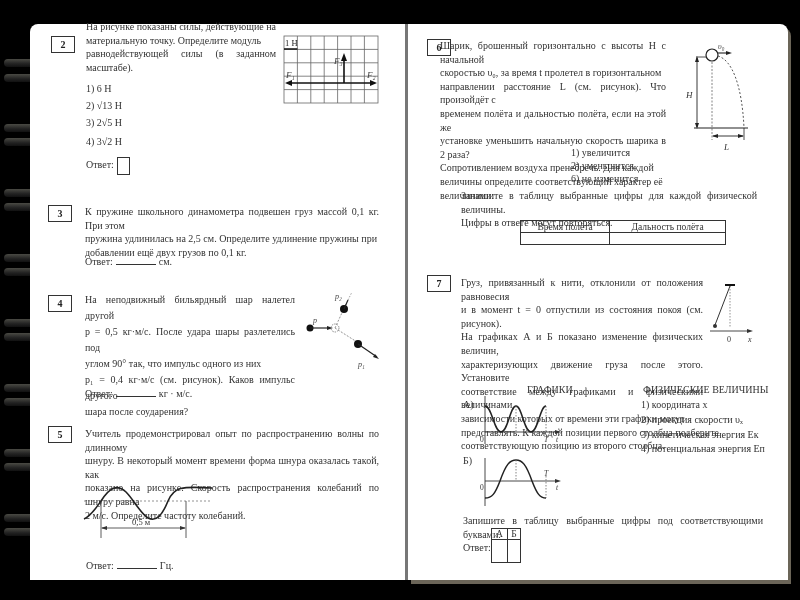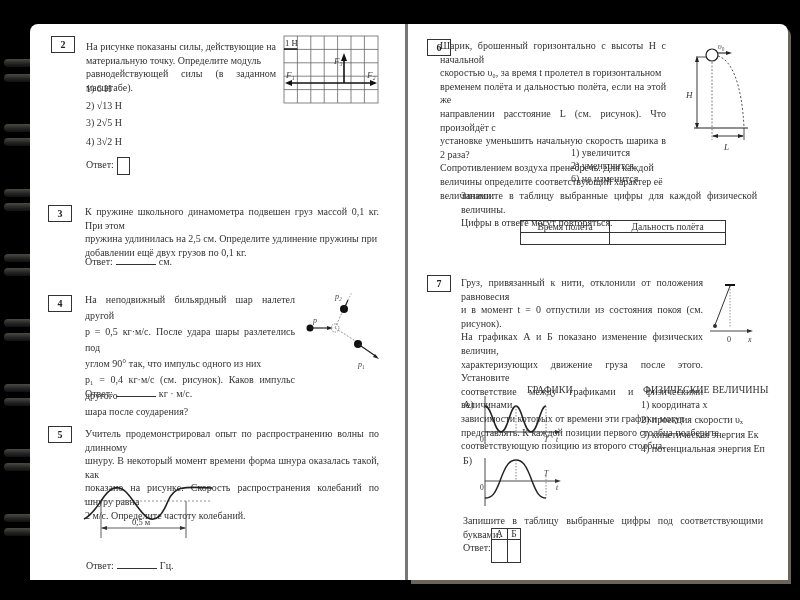--- a/index.html
+++ b/index.html
@@ -42,21 +42,21 @@
   <div class="ring" style="top:514px"></div>
   <div class="ring" style="top:528px"></div>
 </div>
 
 <div id="left-page" class="page"></div>
 <div id="spine"></div>
 <div id="right-page" class="page"></div>
 
 <div>
   <div class="qnum" style="left:51px;top:36px">2</div>
-  <div class="txt" style="left:86px;top:40px;width:190px">
+  <div class="txt" style="left:86px;top:20px;width:190px">
     <span class="line">На рисунке показаны силы, действующие на</span>
     <span class="line">материальную точку. Определите модуль</span>
     <span class="line">равнодействующей силы (в заданном масштабе).</span>
   </div>
   <div class="opt" style="left:86px;top:83px">1)  6 Н</div>
   <div class="opt" style="left:86px;top:100px">2)  √13 Н</div>
   <div class="opt" style="left:86px;top:117px">3)  2√5 Н</div>
   <div class="opt" style="left:86px;top:136px">4)  3√2 Н</div>
   <div class="ans" style="left:86px;top:157px">
     <span>Ответ:</span><span class="ansbox"></span>
@@ -152,22 +152,22 @@
   <div class="ans" style="left:86px;top:558px">
     <span>Ответ:</span><span class="blank"></span><span>Гц.</span>
   </div>
 </div>
 
 <div>
   <div class="qnum" style="left:427px;top:39px">6</div>
   <div class="txt" style="left:440px;top:39px;width:226px">
     <span class="line">Шарик, брошенный горизонтально с высоты H с начальной</span>
     <span class="line">скоростью υ₀, за время t пролетел в горизонтальном</span>
+    <span class="line">направлении расстояние L (см. рисунок). Что произойдёт с</span>
     <span class="line">временем полёта и дальностью полёта, если на этой же</span>
-    <span class="line">направлении расстояние L (см. рисунок). Что произойдёт с</span>
     <span class="line">установке уменьшить начальную скорость шарика в 2 раза?</span>
     <span class="line">Сопротивлением воздуха пренебречь. Для каждой</span>
     <span class="line">величины определите соответствующий характер её</span>
     <span class="line">величинами:</span>
   </div>
   <div class="opt" style="left:571px;top:147px">1)  увеличится</div>
   <div class="opt" style="left:571px;top:160px">2)  уменьшится</div>
   <div class="opt" style="left:571px;top:173px">6)  не изменится</div>
   <div class="txt" style="left:461px;top:189px;width:296px">
     <span class="line">Запишите в таблицу выбранные цифры для каждой физической величины.</span>

